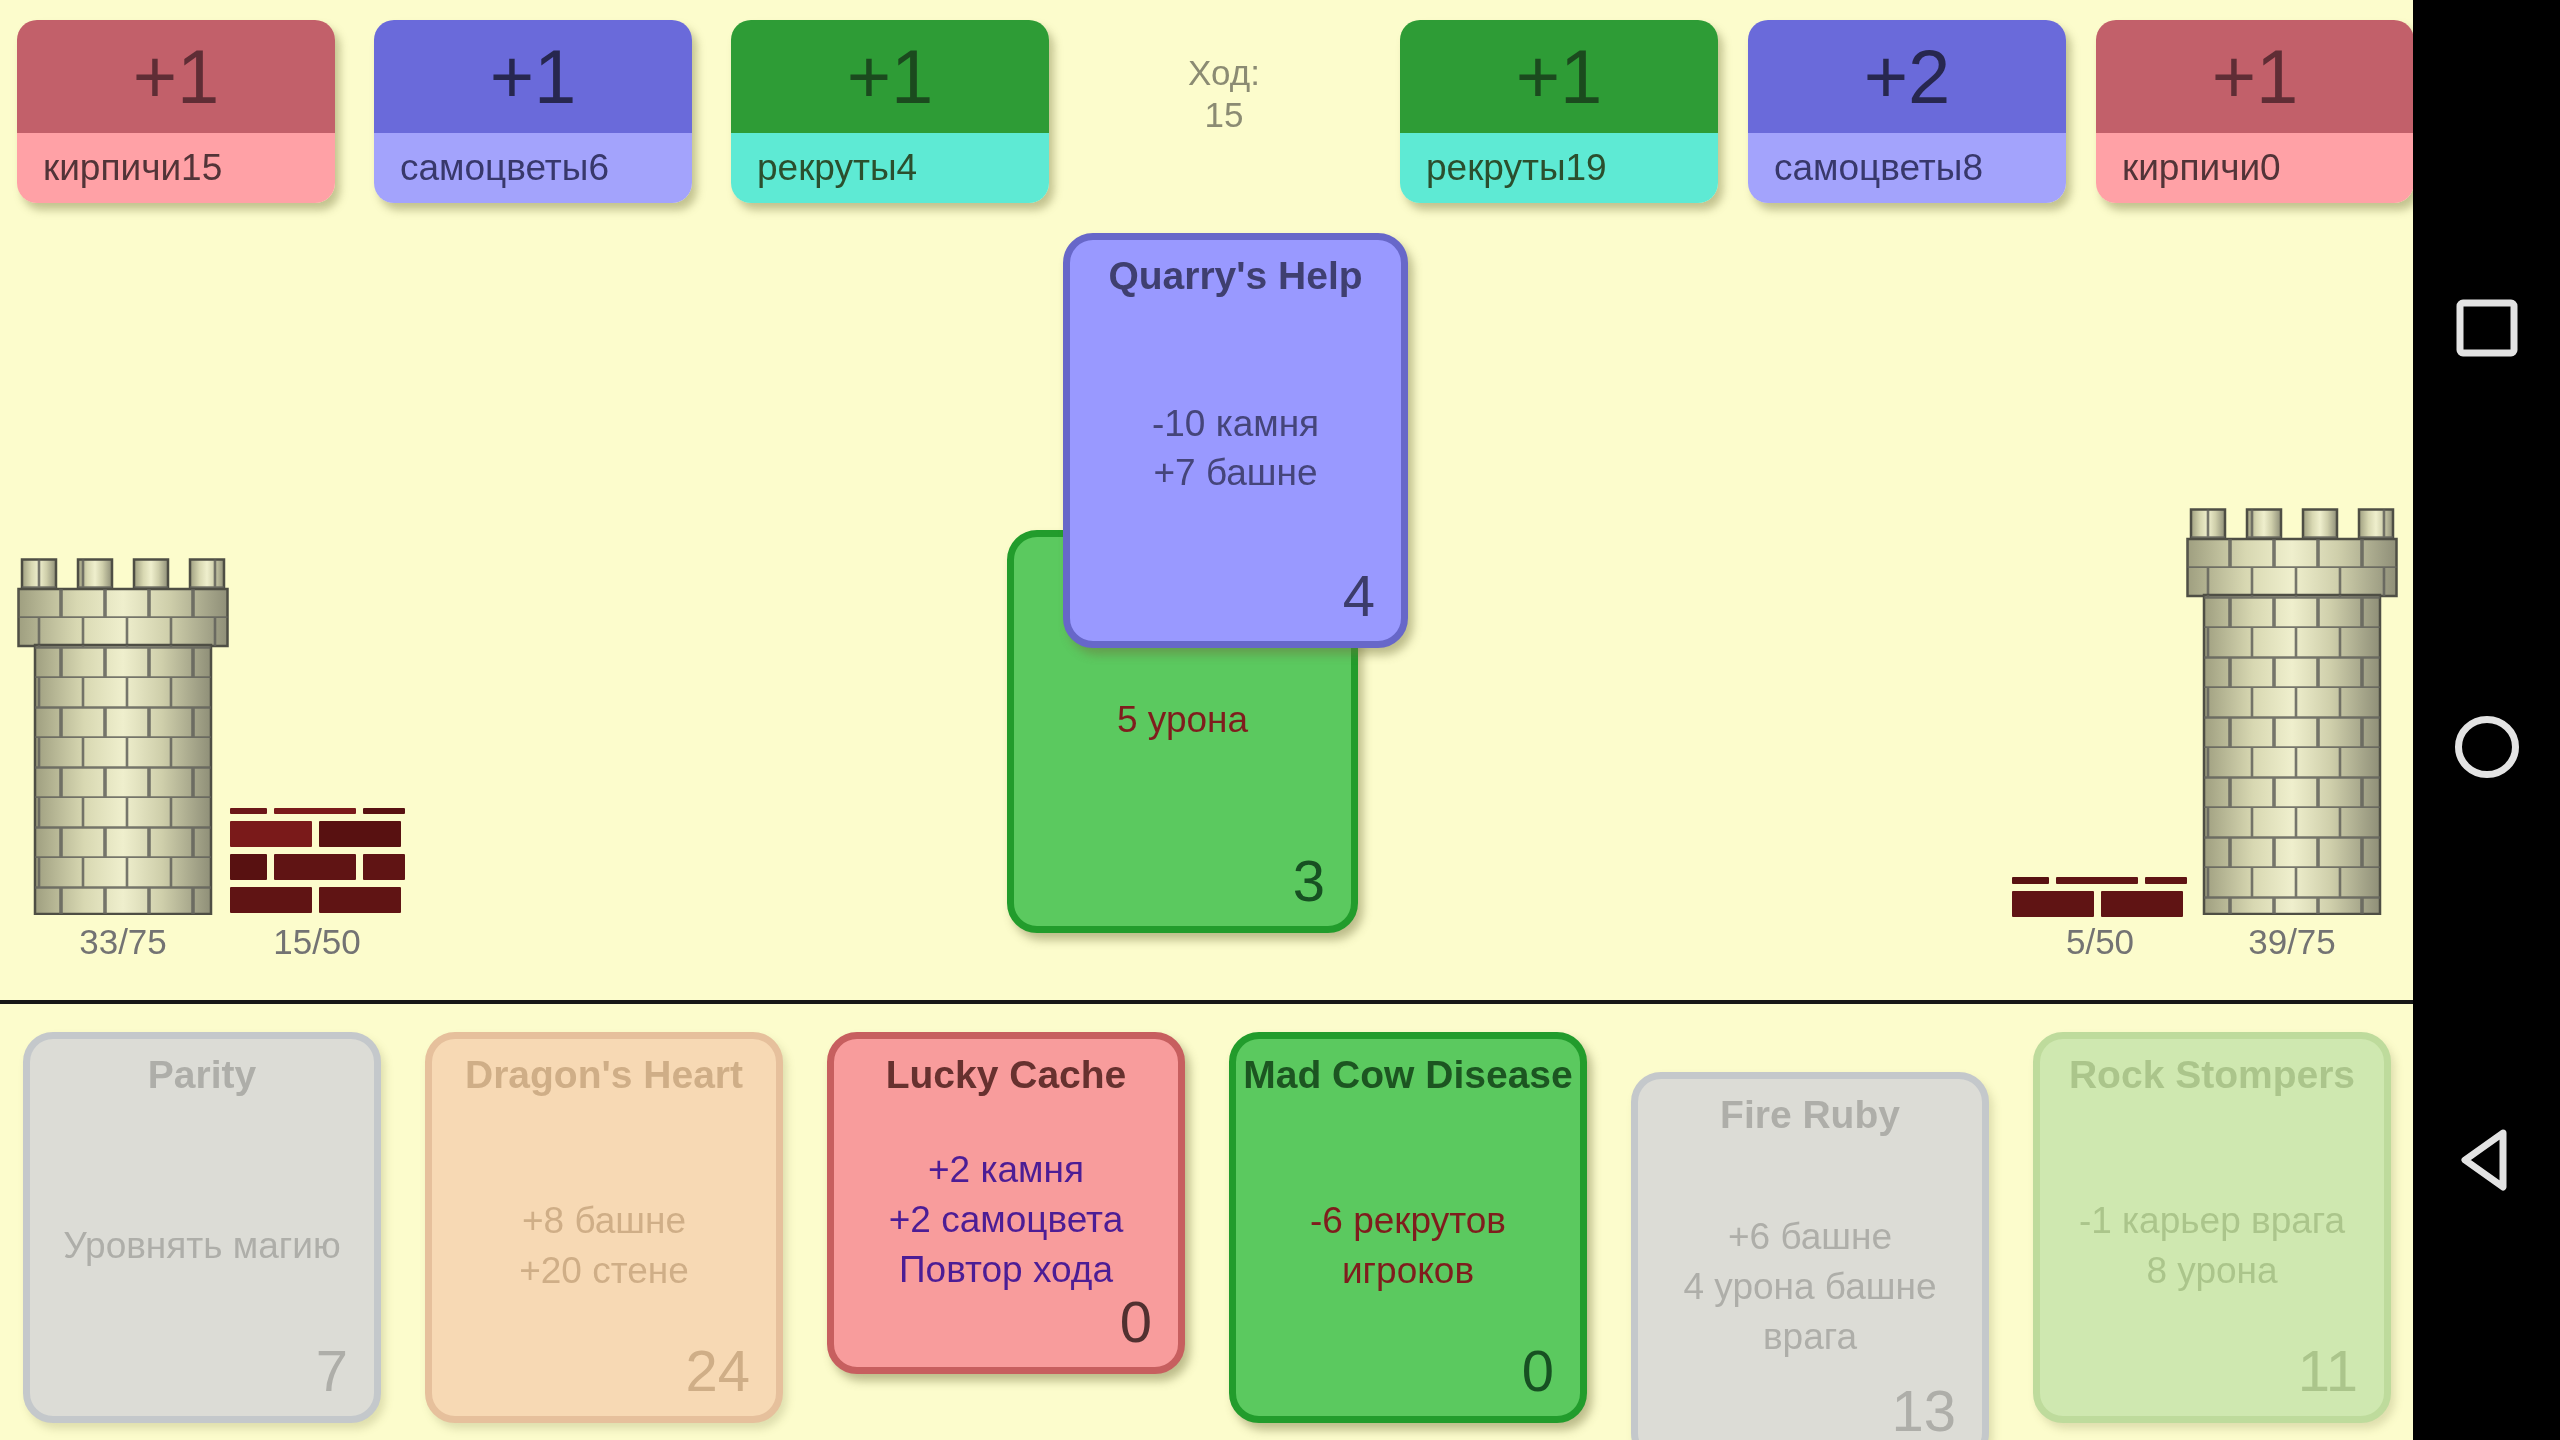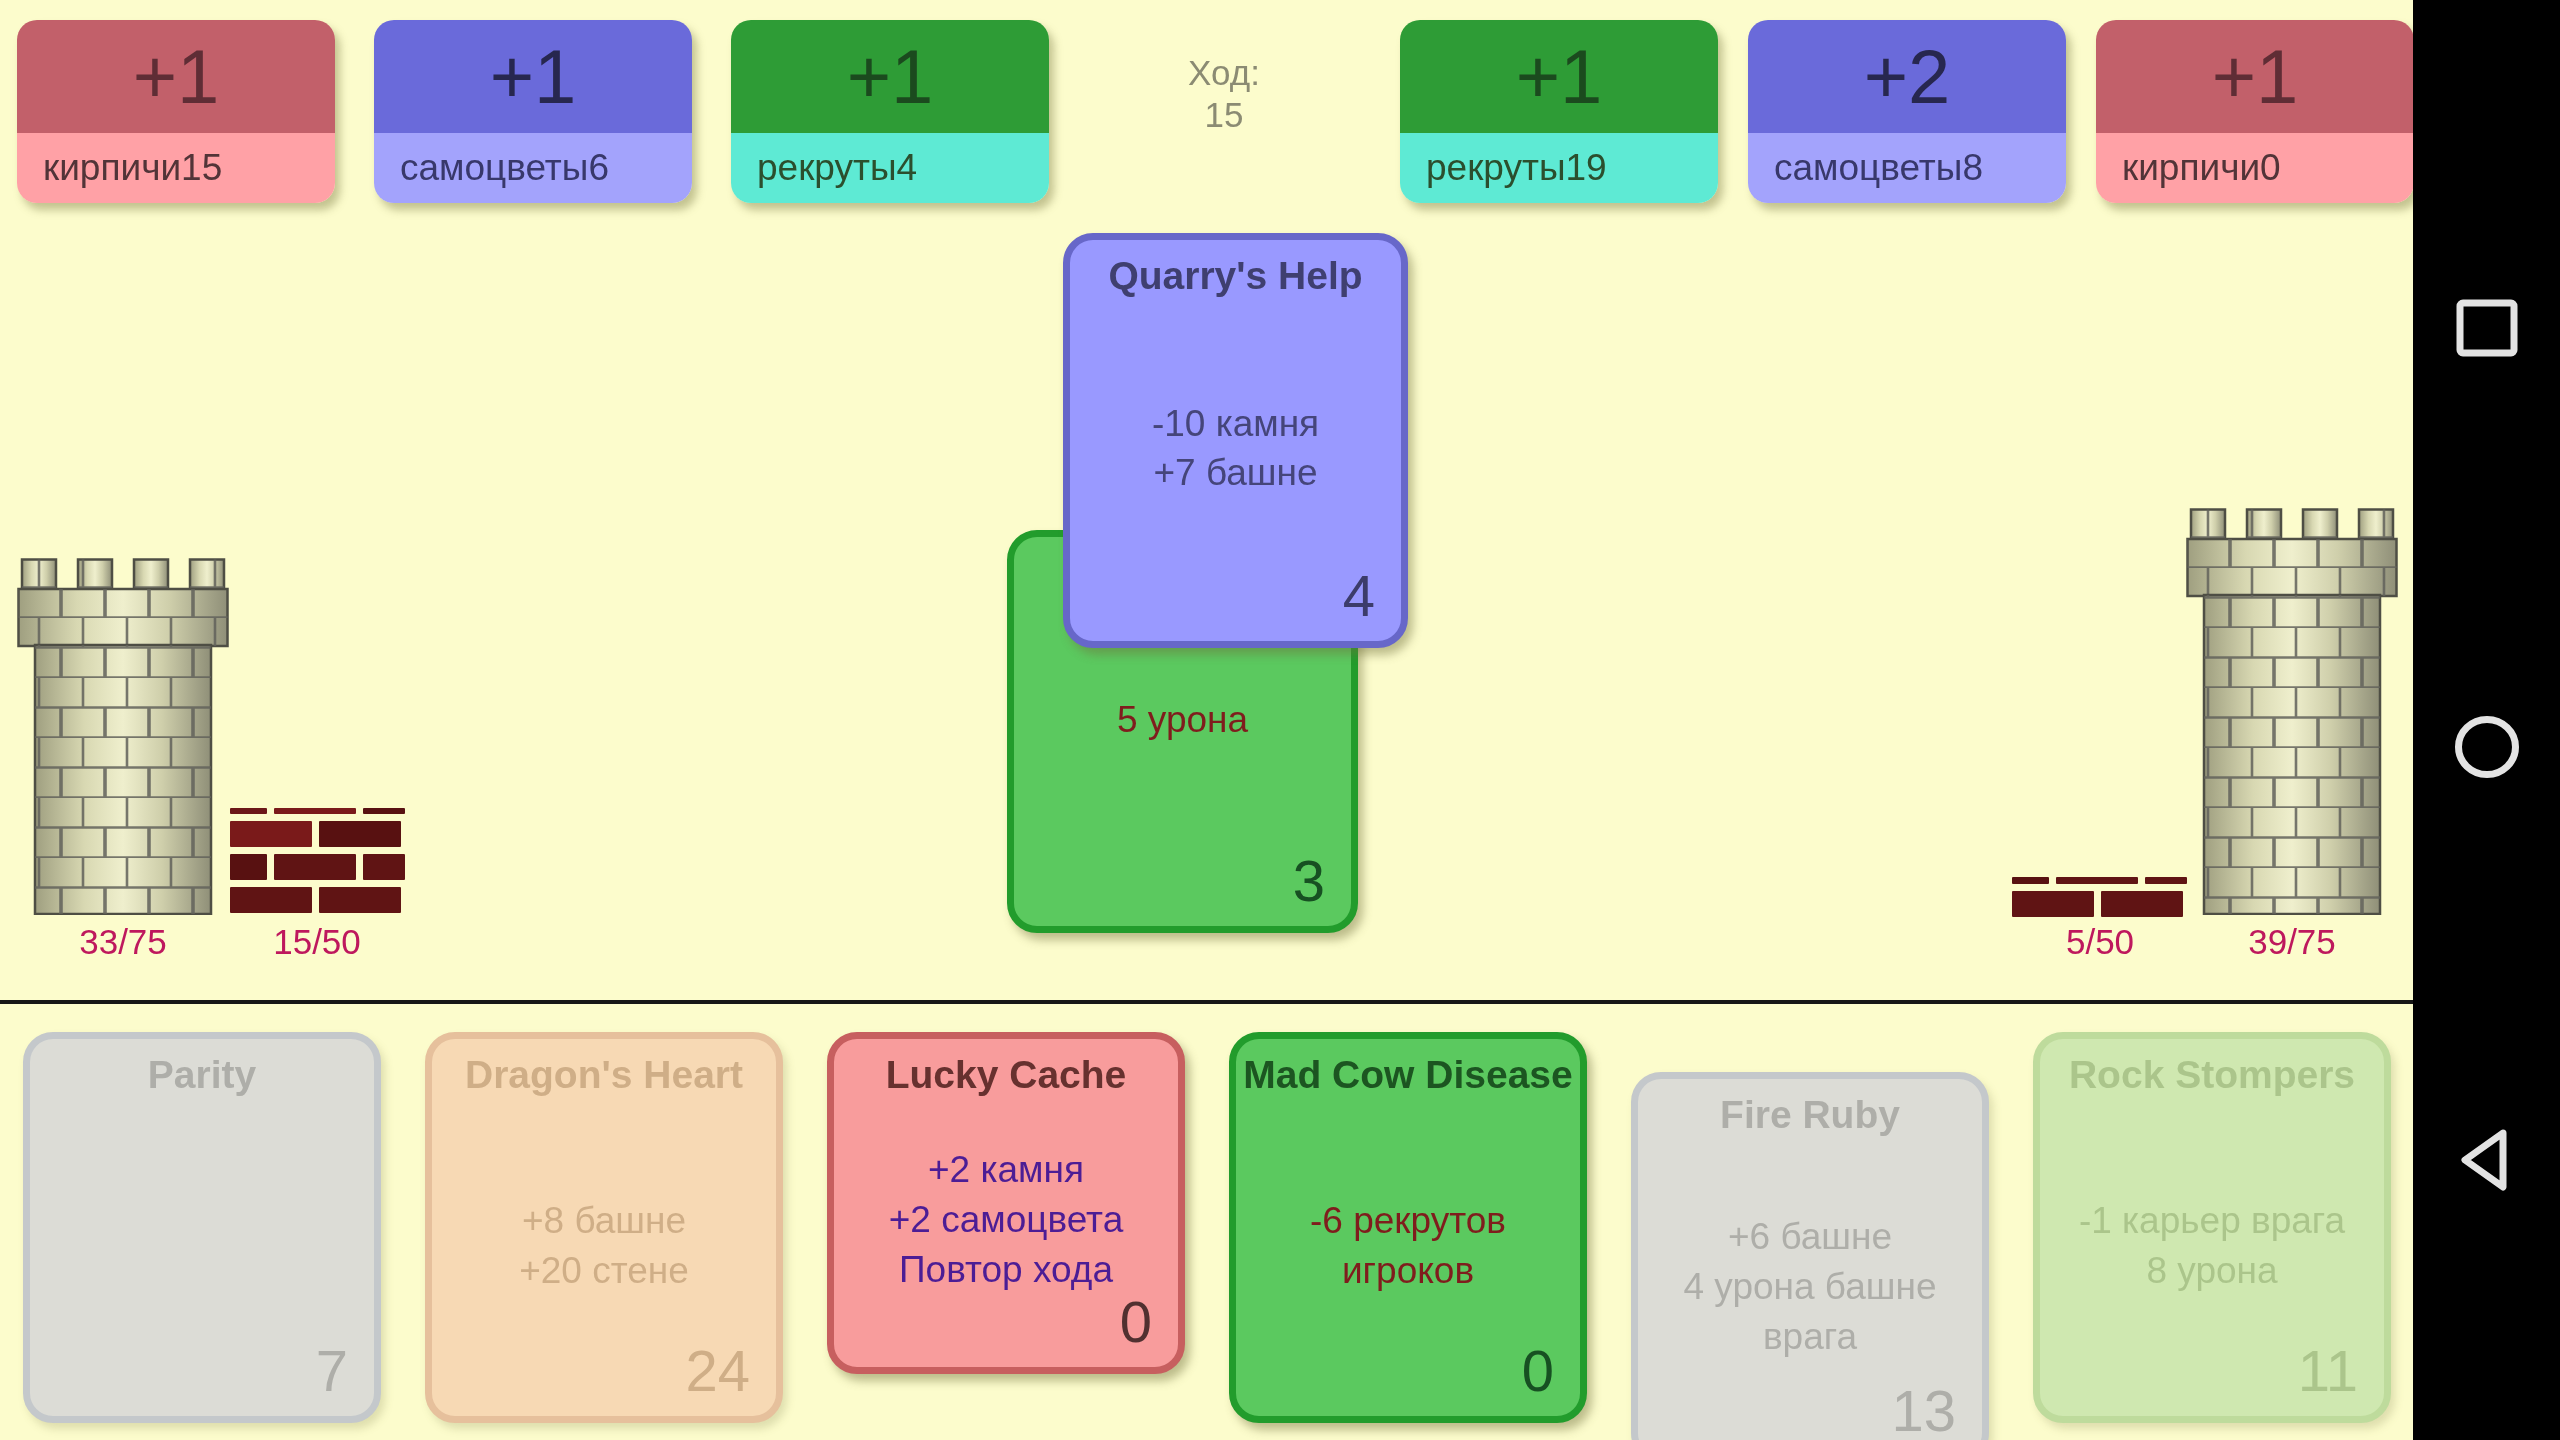--- a/index.html
+++ b/index.html
@@ -71,21 +71,21 @@
   .cs-palegreen{background:#cfe8b0;border-color:#bedb9c}
   .cs-palegreen .card-title,.cs-palegreen .card-body,.cs-palegreen .card-cost{color:#abc58b}
   .muted{box-shadow:4px 6px 8px rgba(120,120,70,.22)}
 
   
   .tower{position:absolute}
   .wall{position:absolute}
   .wall i{position:absolute;display:block;border-radius:1px}
   .hp-label{
     position:absolute;top:922px;width:220px;text-align:center;
-    font-size:35px;color:#be185d;
+    font-size:35px;color:#737373;
   }
   #divider{
     position:absolute;left:0;top:1000px;width:2413px;height:4px;background:#161616;
   }
 
   
   #navbar{
     position:absolute;left:2413px;top:0;width:147px;height:1440px;background:#000000;
   }
   .nav-btn{
@@ -252,20 +252,21 @@
           <div class="card-cost">4</div>
         </div>
       </div>
   </div>
 
   <div id="divider"></div>
 
   <div id="hand">
       <div class="card cs-gray muted" style="left: 23px; top: 1032px; width: 358px; height: 391px; --bodyTop: 55%;">
         <div class="card-title">Parity</div>
+        <div class="card-body">Уровнять магию</div>
         <div class="card-cost">7</div>
       </div>
       <div class="card cs-peach muted" style="left: 425px; top: 1032px; width: 358px; height: 391px; --bodyTop: 55%;">
         <div class="card-title">Dragon's Heart</div>
         <div class="card-body">+8 башне
 +20 стене</div>
         <div class="card-cost">24</div>
       </div>
       <div class="card cs-red" style="left: 827px; top: 1032px; width: 358px; height: 342px; --bodyTop: 55%;">
         <div class="card-title">Lucky Cache</div>

